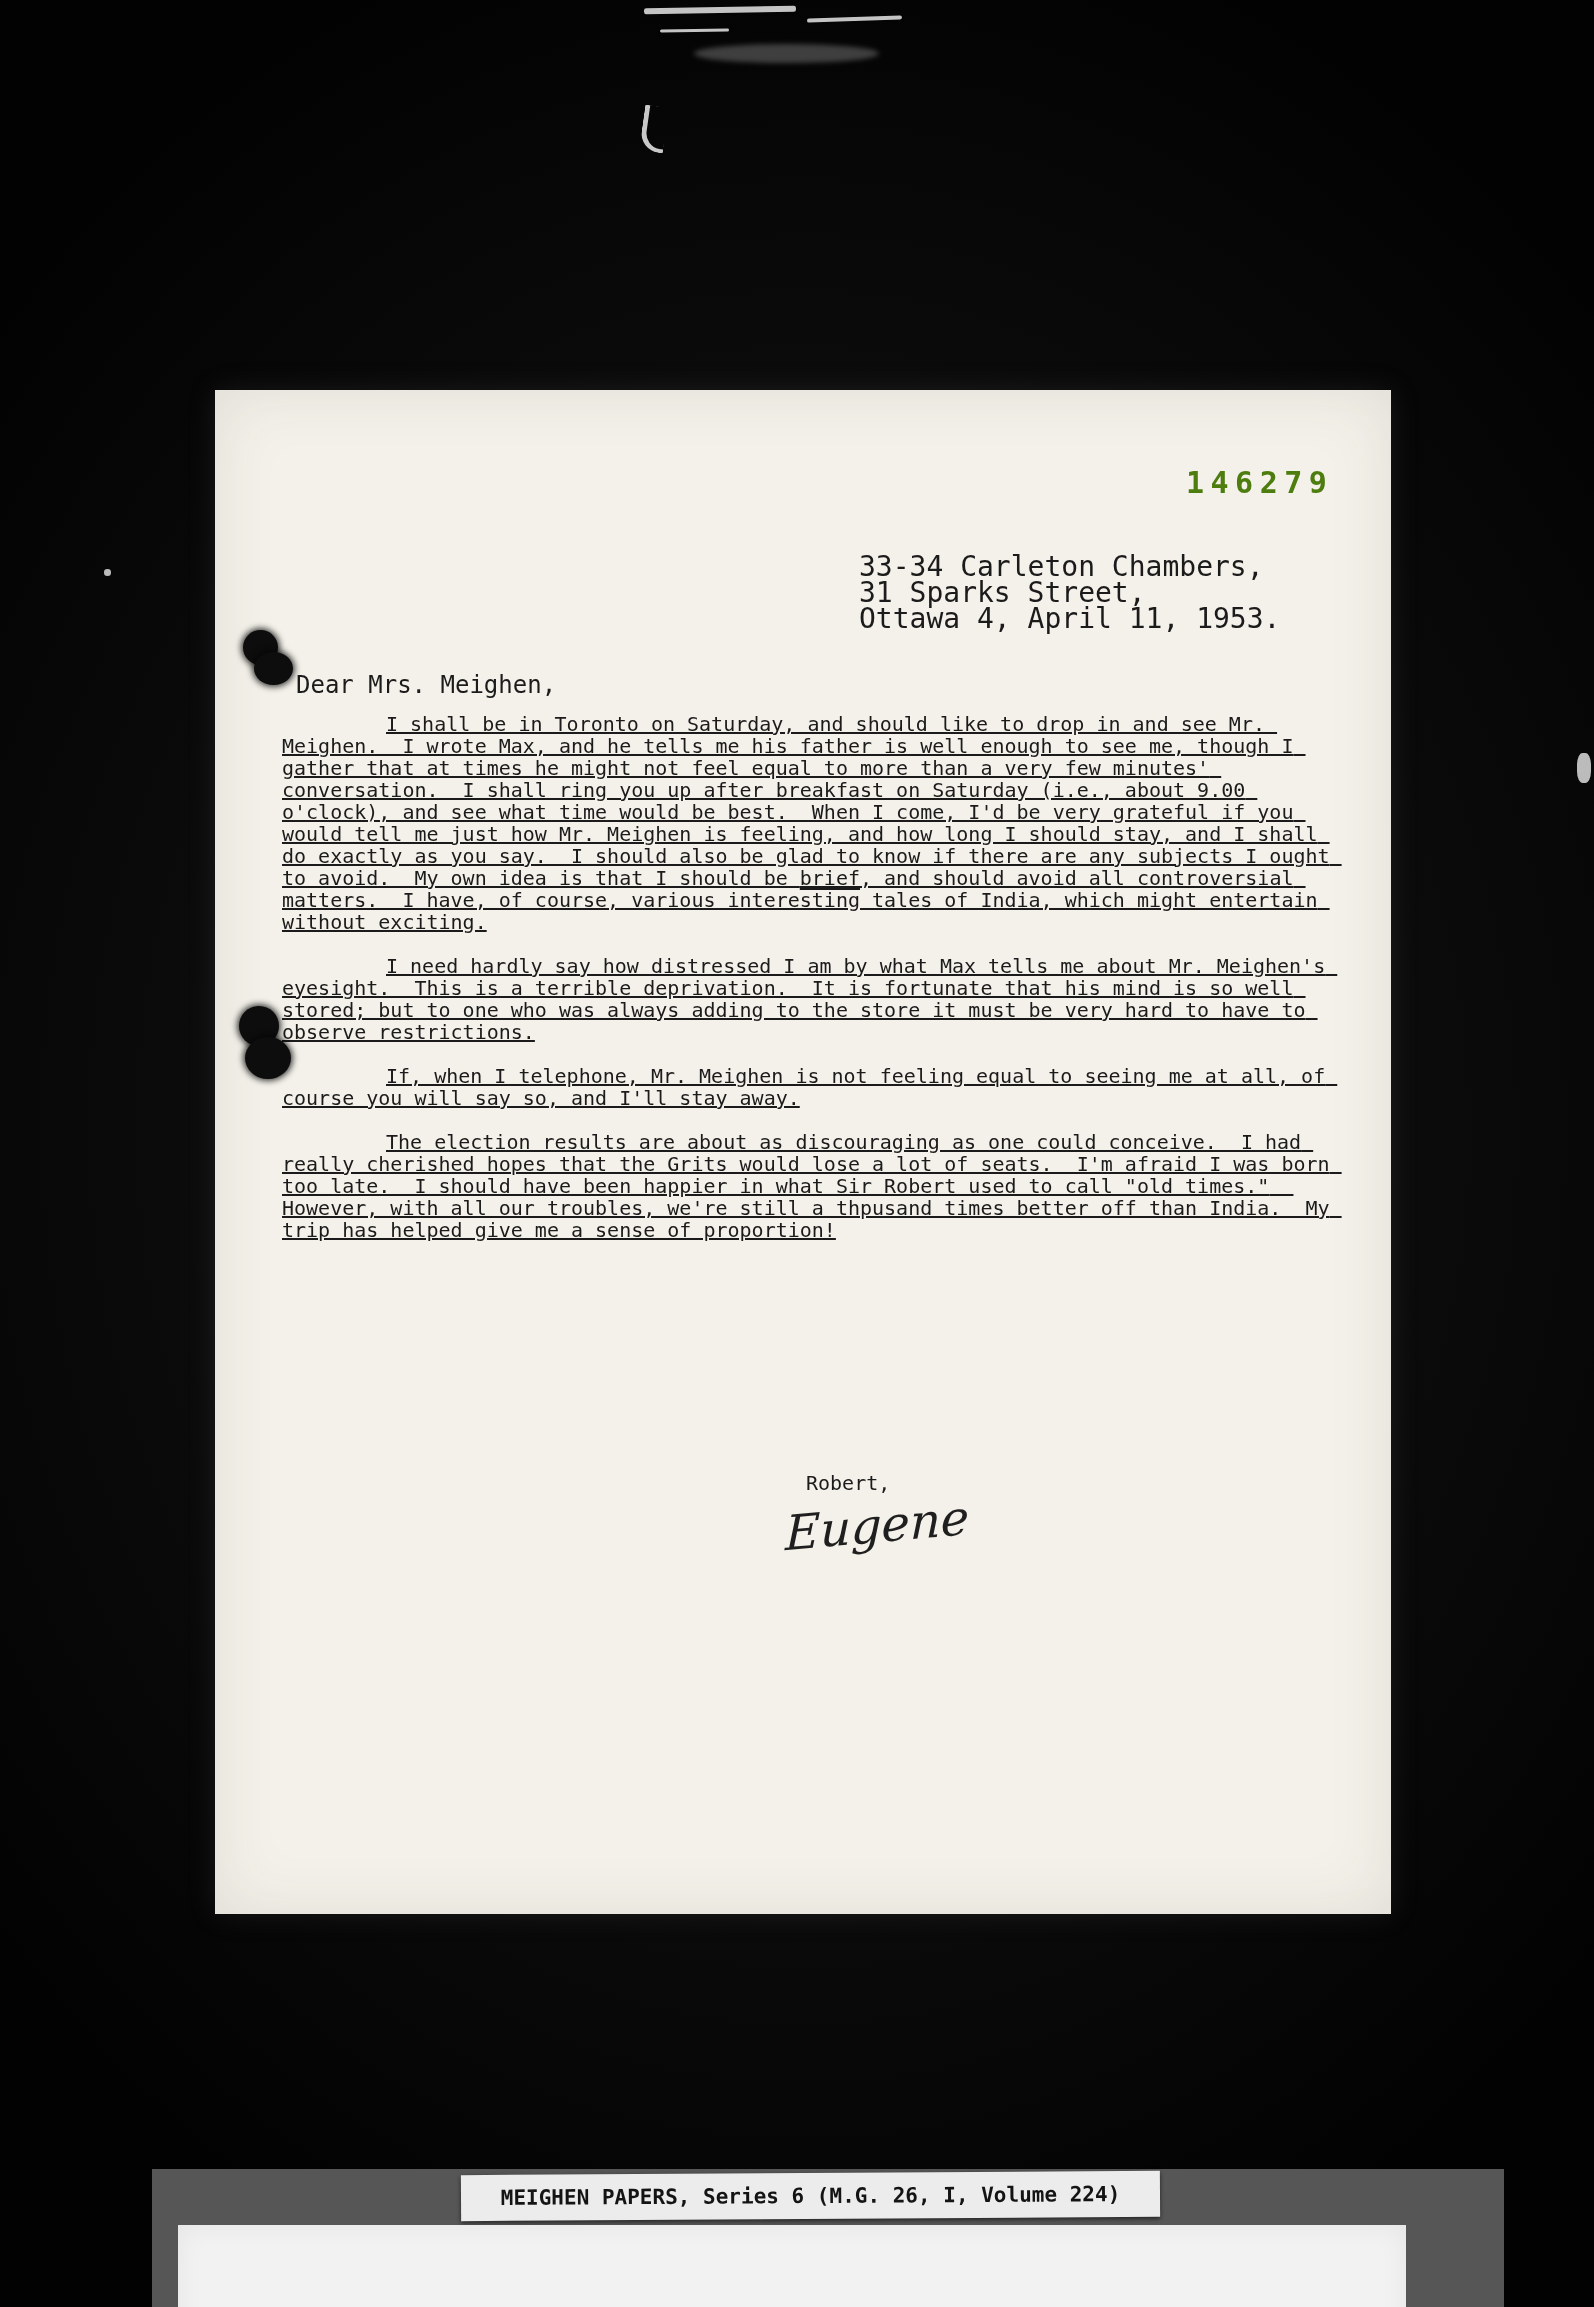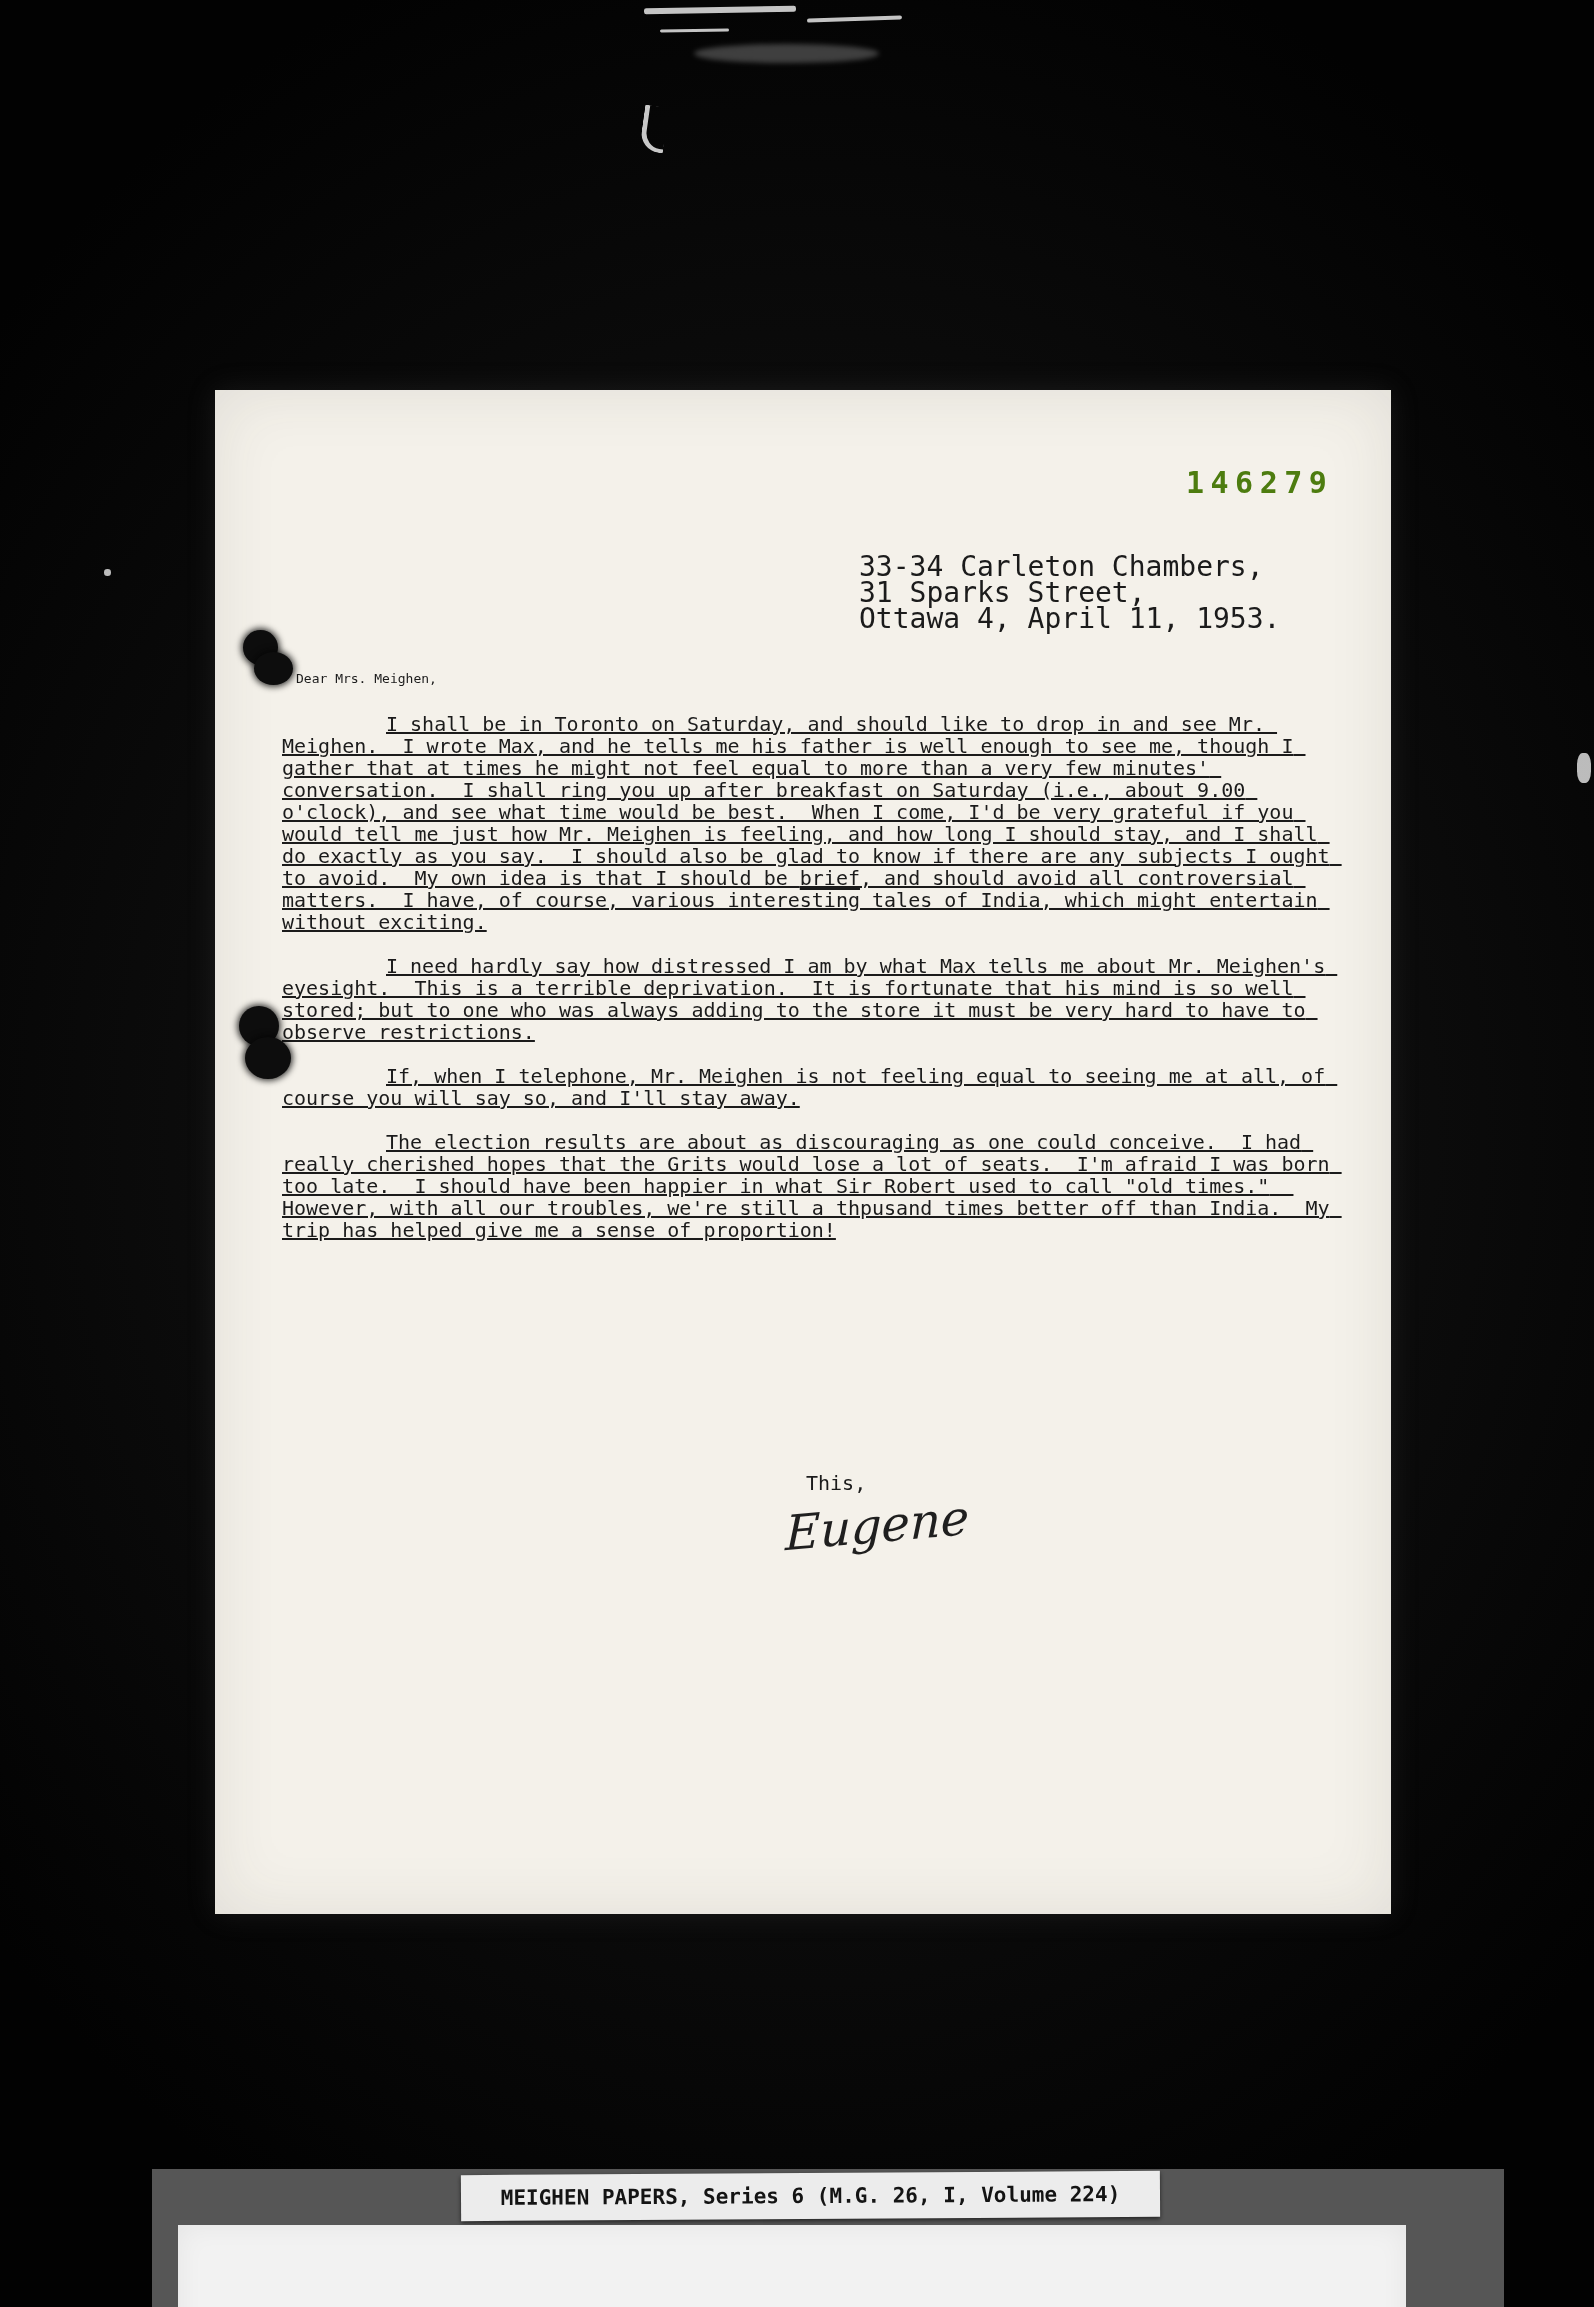--- a/index.html
+++ b/index.html
@@ -75,21 +75,21 @@
   .address-block {
     position: absolute;
     left: 644px; top: 164px;
     font-size: 28px;
     line-height: 26px;
     white-space: pre;
   }
   .salutation {
     position: absolute;
     left: 81px; top: 281px;
-    font-size: 13px;
+    font-size: 24px;
   }
   .letter-body {
     position: absolute;
     left: 67px; top: 323px;
     width: 1070px;
     font-size: 20px;
     line-height: 22px;
   }
   .letter-body .para {
     margin: 0 0 22px 0;
@@ -170,21 +170,21 @@
   <div class="letter">
     <div class="stamp-number">146279</div>
     <div class="address-block"><div>33-34 Carleton Chambers,</div><div>31 Sparks Street,</div><div>Ottawa 4, April 11, 1953.</div></div>
     <div class="salutation">Dear Mrs. Meighen,</div>
     <div class="letter-body">
         <p class="para">I shall be in Toronto on Saturday, and should like to drop in and see Mr. Meighen.  I wrote Max, and he tells me his father is well enough to see me, though I gather that at times he might not feel equal to more than a very few minutes' conversation.  I shall ring you up after breakfast on Saturday (i.e., about 9.00 o'clock), and see what time would be best.  When I come, I'd be very grateful if you would tell me just how Mr. Meighen is feeling, and how long I should stay, and I shall do exactly as you say.  I should also be glad to know if there are any subjects I ought to avoid.  My own idea is that I should be <u>brief</u>, and should avoid all controversial matters.  I have, of course, various interesting tales of India, which might entertain without exciting.</p>
         <p class="para">I need hardly say how distressed I am by what Max tells me about Mr. Meighen's eyesight.  This is a terrible deprivation.  It is fortunate that his mind is so well stored; but to one who was always adding to the store it must be very hard to have to observe restrictions.</p>
         <p class="para">If, when I telephone, Mr. Meighen is not feeling equal to seeing me at all, of course you will say so, and I'll stay away.</p>
         <p class="para">The election results are about as discouraging as one could conceive.  I had really cherished hopes that the Grits would lose a lot of seats.  I'm afraid I was born too late.  I should have been happier in what Sir Robert used to call "old times."  However, with all our troubles, we're still a thpusand times better off than India.  My trip has helped give me a sense of proportion!</p>
       </div>
-    <div class="closing">This,</div>
+    <div class="closing">Robert,</div>
     <div class="signature">Eugene</div>
   </div>
 
   <div class="blot b1a"></div>
   <div class="blot b1b"></div>
   <div class="blot b2a"></div>
   <div class="blot b2b"></div>
 
   <div class="mat"></div>
   <div class="archive-label-strip">

